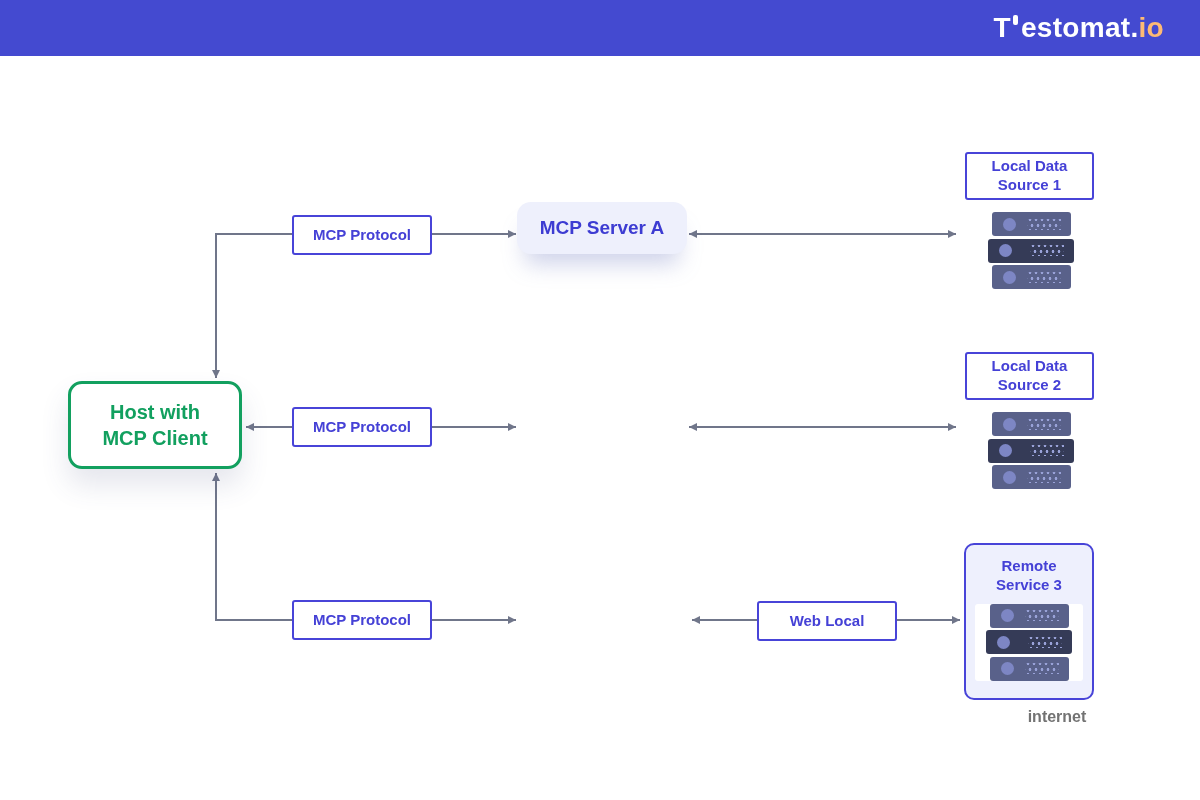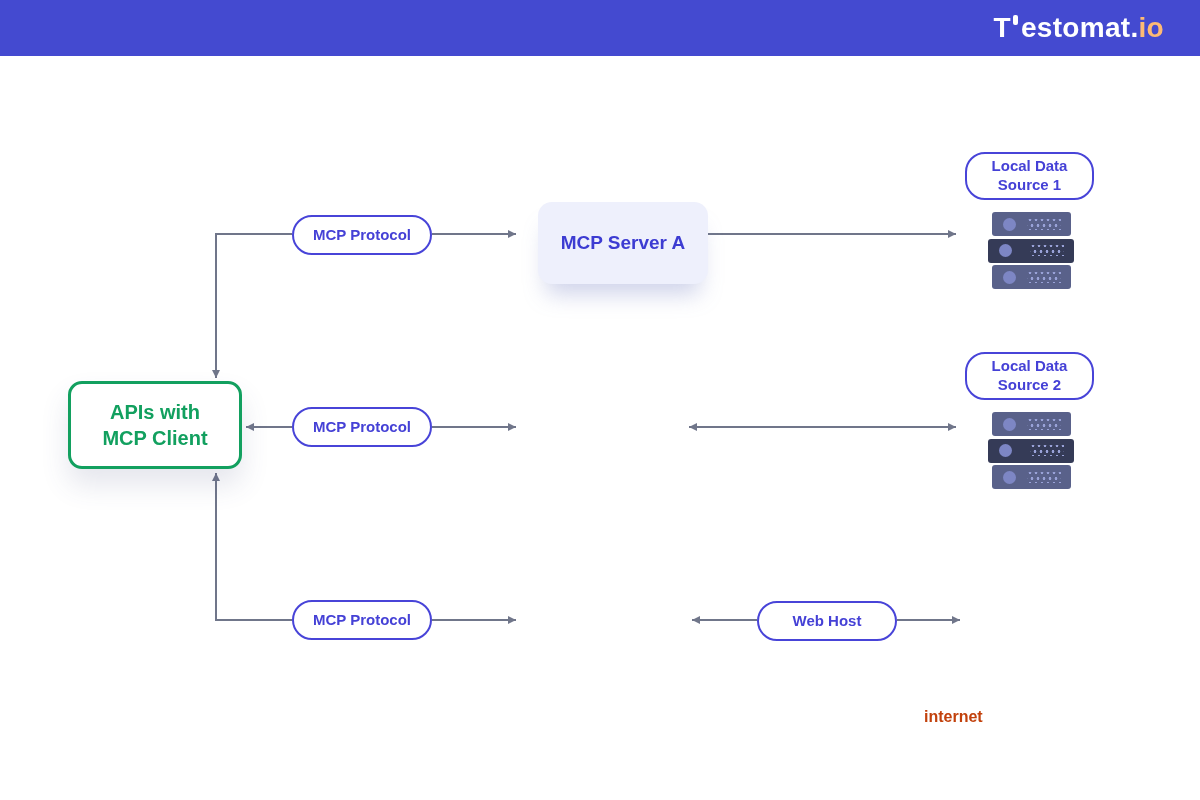--- a/index.html
+++ b/index.html
@@ -24,31 +24,31 @@
 
   svg.wires { position:absolute; top:0; left:0; width:1200px; height:744px; }
 
   
   .host-box { left:68px; top:325px; width:174px; height:88px;
               background:#ffffff; border:3px solid #12a05f; border-radius:14px;
               color:#12a05f; font-size:20px; font-weight:700; line-height:1.3;
               display:flex; align-items:center; justify-content:center; text-align:center;
               white-space:pre-line; box-shadow:0 16px 28px rgba(70,80,130,.14); }
 
-  .pill { background:#ffffff; border:2px solid #4844d8; border-radius:20px;
+  .pill { background:#ffffff; border:2px solid #4844d8; border-radius:3px;
           color:#4541d6; font-size:15px; font-weight:600; line-height:1.25;
           display:flex; align-items:center; justify-content:center; text-align:center;
           white-space:pre-line; }
   .proto { left:292px; width:140px; height:40px; }
   .proto-a { top:159px; }  .proto-b { top:351px; }  .proto-c { top:544px; }
   .webapis { left:757px; top:545px; width:140px; height:40px; }
   .ds { left:965px; width:129px; height:48px; }
   .ds-1 { top:96px; }  .ds-2 { top:296px; }
 
-  .server-box { left:538px; width:170px; height:82px;
+  .server-box { left:517px; width:170px; height:52px;
                 background:#eef0fc; border-radius:14px;
                 color:#3d3cd2; font-size:19px; font-weight:700;
                 display:flex; align-items:center; justify-content:center;
                 box-shadow:0 18px 22px -8px rgba(130,140,200,.38); }
   .srv-a { top:146px; }  .srv-b { top:339px; }  .srv-c { top:531px; }
 
   
   .server-stack { width:86px; height:77px; display:flex; flex-direction:column;
                   align-items:center; justify-content:space-between; }
   .rack-1 { left:988px; top:156px; }
@@ -67,22 +67,22 @@
 
   
   .remote-box { left:964px; top:487px; width:130px; height:157px;
                 background:#eef0fd; border:2px solid #4844d8; border-radius:10px;
                 display:flex; flex-direction:column; align-items:center; }
   .remote-title { margin-top:12px; color:#4541d6; font-size:15px; font-weight:600;
                   line-height:1.25; text-align:center; white-space:pre-line; }
   .remote-icon-wrap { margin-top:9px; background:#ffffff; padding:0 11px; border-radius:3px; }
   .remote-icon-wrap .server-stack { width:86px; }
 
-  .internet-label { left:924px; top:652px; width:130px; text-align:left;
-                    color:#c2410c; font-size:16px; font-weight:600; }
+  .internet-label { left:992px; top:652px; width:130px; text-align:center;
+                    color:#737373; font-size:16px; font-weight:600; }
 </style>
 </head>
 <body>
 
 <div class="stage">
 
   <div class="header">
     <div class="logo">
       <span>T</span>
       <span class="logo-tick"></span>
@@ -106,21 +106,21 @@
         <path d="M292,371 L246,371" marker-end="url(#arw)"></path>
         <path d="M432,371 L516,371" marker-end="url(#arw)"></path>
         <path d="M689,371 L956,371" marker-start="url(#arw)" marker-end="url(#arw)"></path>
         <path d="M292,564 L216,564 L216,417" marker-end="url(#arw)"></path>
         <path d="M432,564 L516,564" marker-end="url(#arw)"></path>
         <path d="M757,564 L692,564" marker-end="url(#arw)"></path>
         <path d="M897,564 L960,564" marker-end="url(#arw)"></path>
       </g>
     </svg>
 
-    <div class="abs host-box">APIs with
+    <div class="abs host-box">Host with
 MCP Client</div>
 
     <div class="abs pill proto proto-a">MCP Protocol</div>
     <div class="abs pill proto proto-b">MCP Protocol</div>
     <div class="abs pill proto proto-c">MCP Protocol</div>
 
     <div class="abs server-box srv-a">MCP Server A</div>
 
     <div class="abs pill ds ds-1">Local Data
 Source 1</div>
@@ -150,18 +150,38 @@
       <div class="srv-unit dark">
           <span class="led"></span>
           <span class="dots"></span>
         </div>
       <div class="srv-unit narrow">
           <span class="led"></span>
           <span class="dots"></span>
         </div>
     </div>
 
+    <div class="abs remote-box">
+      <div class="remote-title">Remote
+Service 3</div>
+      <div class="remote-icon-wrap">
+        <div class="server-stack">
+          <div class="srv-unit narrow">
+              <span class="led"></span>
+              <span class="dots"></span>
+            </div>
+          <div class="srv-unit dark">
+              <span class="led"></span>
+              <span class="dots"></span>
+            </div>
+          <div class="srv-unit narrow">
+              <span class="led"></span>
+              <span class="dots"></span>
+            </div>
+        </div>
+      </div>
+    </div>
     <div class="abs internet-label">internet</div>
 
-    <div class="abs pill webapis">Web Host</div>
+    <div class="abs pill webapis">Web Local</div>
 
   </div>
 </div>
 
 </body></html>

